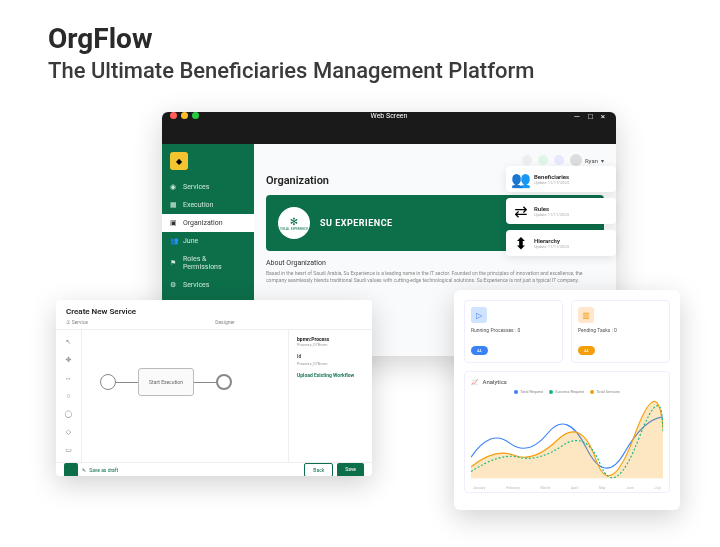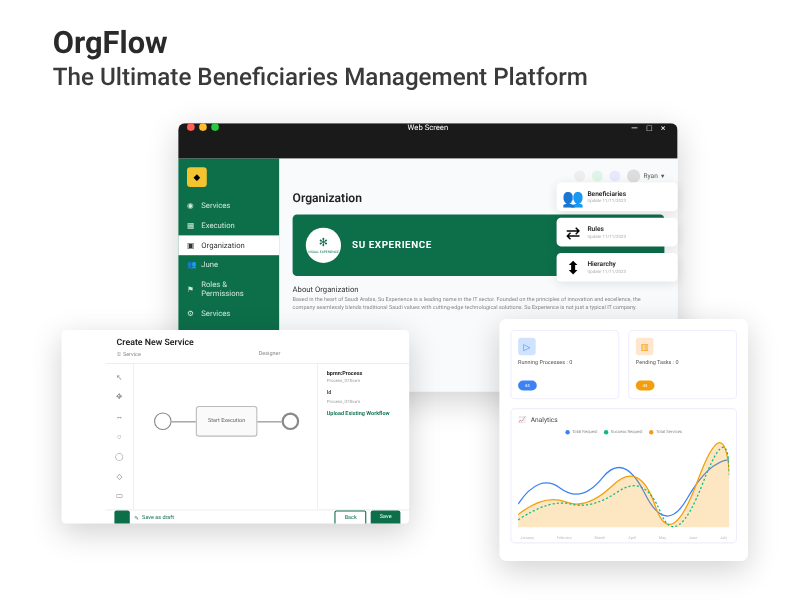--- a/index.html
+++ b/index.html
@@ -42,21 +42,21 @@
 
 
 .side-cards { position:absolute; top:166px; left:506px; width:110px; display:flex; flex-direction:column; gap:6px; }
 .side-card { background:#fff; border-radius:4px; box-shadow:0 2px 10px rgba(0,0,0,0.1); padding:6px 8px; display:flex; align-items:center; gap:6px; }
 .sc-icon { width:14px; height:14px; display:flex; align-items:center; justify-content:center; }
 .sc-text { display:flex; flex-direction:column; }
 .sc-title { font-size:6px; font-weight:600; color:#222; }
 .sc-sub { font-size:4px; color:#aaa; }
 
 
-.wf-panel { position:absolute; top:300px; left:56px; width:316px; height:176px; background:#fff; border-radius:4px; box-shadow:0 8px 28px rgba(0,0,0,0.18); overflow:hidden; display:flex; flex-direction:column;padding-left:40px; }
+.wf-panel { position:absolute; top:300px; left:56px; width:316px; height:176px; background:#fff; border-radius:4px; box-shadow:0 8px 28px rgba(0,0,0,0.18); overflow:hidden; display:flex; flex-direction:column; }
 .wf-header { padding:7px 10px 3px; font-size:8px; font-weight:600; color:#222; }
 .wf-sub { padding:0 10px 4px; font-size:5px; color:#888; border-bottom:1px solid #eee; display:flex; justify-content:space-between; }
 .wf-body { flex:1; display:flex; }
 .wf-tools { width:26px; border-right:1px solid #eee; display:flex; flex-direction:column; align-items:center; padding:6px 0; gap:6px; }
 .wf-tool { width:12px; height:12px; display:flex; align-items:center; justify-content:center; font-size:7px; color:#888; cursor:pointer; }
 .wf-canvas { flex:1; position:relative; background:#fff; }
 .wf-node-start { position:absolute; top:44px; left:18px; width:16px; height:16px; border:1.5px solid #888; border-radius:50%; }
 .wf-node-task { position:absolute; top:38px; left:56px; width:56px; height:28px; border:1px solid #bbb; border-radius:3px; display:flex; align-items:center; justify-content:center; font-size:5px; color:#666; background:#fafafa; }
 .wf-node-end { position:absolute; top:44px; left:134px; width:16px; height:16px; border:2px solid #888; border-radius:50%; }
 .wf-line1 { position:absolute; top:52px; left:34px; width:22px; height:1px; background:#888; }

